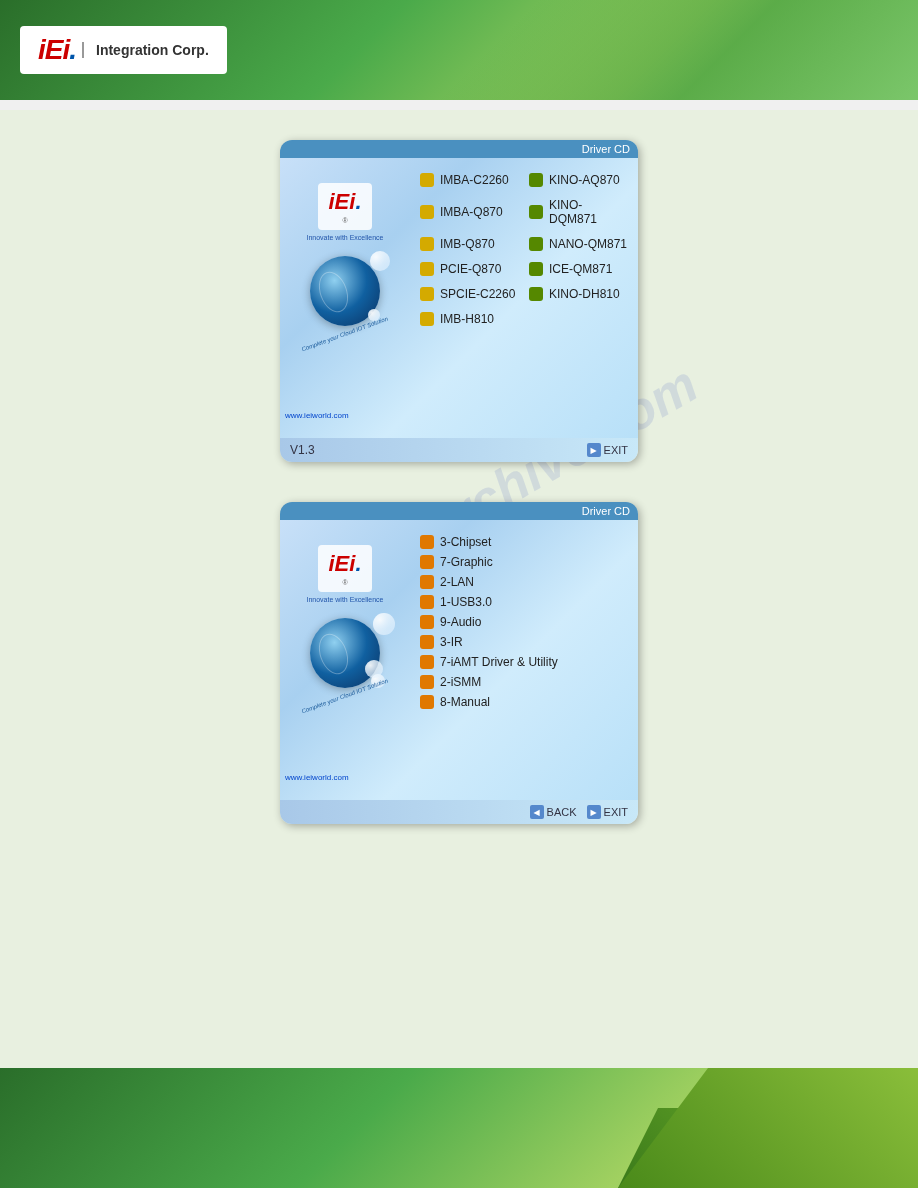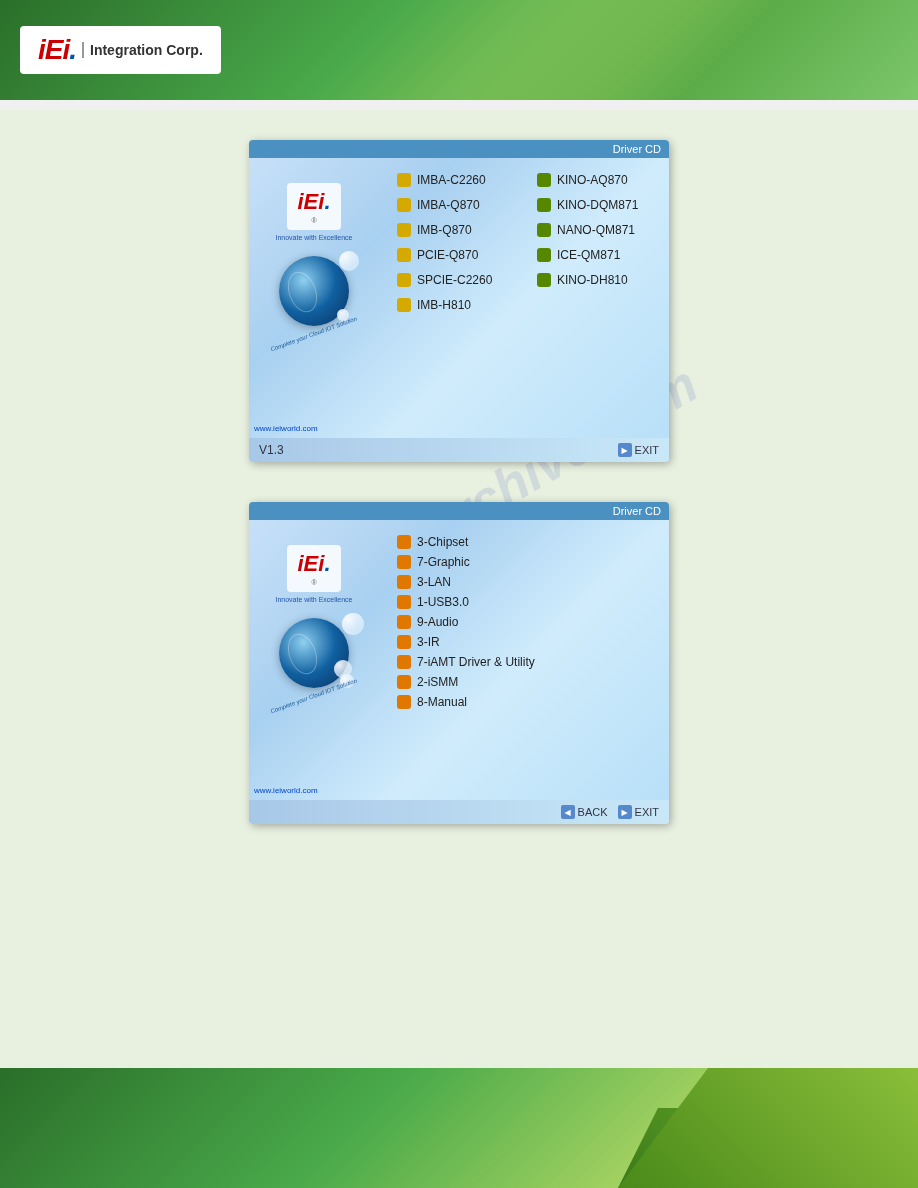--- a/index.html
+++ b/index.html
@@ -38,21 +38,21 @@
     }
     .logo-iei span.dot {
       color: #0055aa;
     }
     .logo-integration {
       font-size: 14px;
       color: #333;
       margin-left: 6px;
       font-weight: bold;
       border-left: 2px solid #999;
-      padding-left: 6px;
+      padding-left: 12px;
     }
 
     
     .top-decoration {
       position: absolute;
       top: 0; right: 0;
       width: 500px;
       height: 100px;
       background: linear-gradient(135deg, transparent 20%, #3a9a3a 60%, #5ab85a 100%);
       opacity: 0.7;
@@ -66,22 +66,22 @@
       bottom: 120px;
       background: #e8f0e0;
       display: flex;
       flex-direction: column;
       align-items: center;
       padding: 20px;
     }
 
     
     .panel {
-      width: 420px;
-      border-radius: 4px;
+      width: 358px;
+      border-radius: 12px;
       overflow: hidden;
       position: relative;
       box-shadow: 2px 2px 8px rgba(0,0,0,0.3);
     }
     .panel-top {
       margin-top: 10px;
     }
     .panel-bottom {
       margin-top: 40px;
     }
@@ -166,21 +166,21 @@
       font-size: 6px;
       color: #1a5a9a;
       margin-top: 5px;
       text-align: center;
       transform: rotate(-20deg);
       font-style: italic;
     }
 
     .panel-website {
       position: absolute;
-      bottom: 5px;
+      bottom: 18px;
       left: 5px;
       font-size: 8px;
       color: #1a5a9a;
     }
     .panel-website span {
       color: #0044cc;
     }
 
     
     .panel-right {
@@ -188,21 +188,20 @@
       padding: 15px 10px;
     }
 
     .menu-item {
       display: flex;
       align-items: center;
       margin-bottom: 6px;
       font-size: 12px;
       color: #222;
       cursor: pointer;
-      margin-left: 8px;
     }
     .menu-icon {
       width: 14px;
       height: 14px;
       border-radius: 3px;
       margin-right: 6px;
       flex-shrink: 0;
     }
     .icon-yellow { background: #d4aa00; }
     .icon-orange { background: #e07800; }
@@ -424,21 +423,21 @@
         <div class="menu-item">
           <div class="menu-icon icon-orange"></div>
           <span>3-Chipset</span>
         </div>
         <div class="menu-item">
           <div class="menu-icon icon-orange"></div>
           <span>7-Graphic</span>
         </div>
         <div class="menu-item">
           <div class="menu-icon icon-orange"></div>
-          <span>3-LAN</span>
+          <span>2-LAN</span>
         </div>
         <div class="menu-item">
           <div class="menu-icon icon-orange"></div>
           <span>1-USB3.0</span>
         </div>
         <div class="menu-item">
           <div class="menu-icon icon-orange"></div>
           <span>9-Audio</span>
         </div>
         <div class="menu-item">

